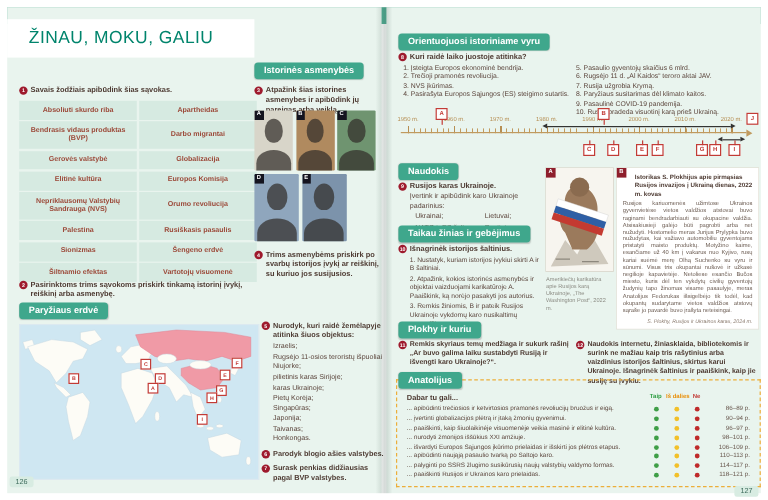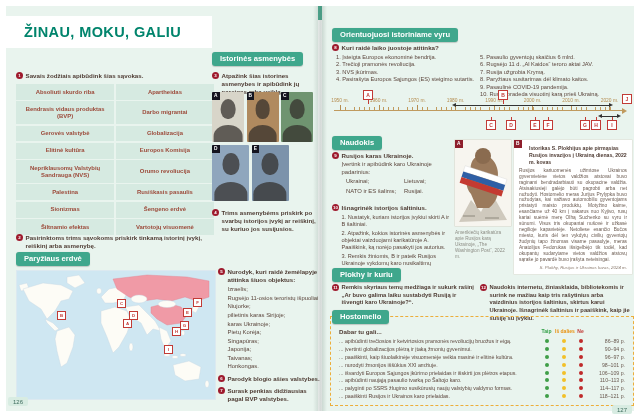--- a/index.html
+++ b/index.html
@@ -7,21 +7,21 @@
   .topband{position:absolute;left:6px;top:6px;width:628px;height:14px;background:#4fae94;}
   .tape{position:absolute;right:2px;top:2px;width:306px;height:10px;
     background-image:repeating-linear-gradient(to right,rgba(255,255,255,.75) 0 1px,transparent 1px 6.5px),
                      repeating-linear-gradient(to right,rgba(255,255,255,.95) 0 1.2px,transparent 1.2px 32.5px);
     background-size:100% 4px,100% 9px;background-position:bottom left,bottom left;background-repeat:no-repeat;}
   .page{position:absolute;top:6px;width:312px;height:405px;background:#e9f4ee;}
   .pleft{left:6px}.pright{left:322px}
   .spine{position:absolute;left:313px;top:6px;width:14px;height:405px;z-index:5;pointer-events:none;
     background:linear-gradient(to right,rgba(60,85,75,0) 0%,rgba(60,85,75,.16) 42%,rgba(60,85,75,.22) 55%,rgba(60,85,75,0) 100%);}
   .titlebox{position:absolute;left:0;top:10px;width:206px;height:32px;background:#fff;display:flex;align-items:center;}
-  .title{margin-left:18px;font-size:14.5px;font-weight:bold;color:#00846c;letter-spacing:.4px;}
+  .title{margin-left:18px;font-size:14.5px;font-weight:normal;color:#00846c;letter-spacing:.4px;}
   .pill{position:absolute;background:#3fa78c;color:#fff;font-weight:bold;font-size:7.6px;line-height:1;
     padding:3px 8px 3.5px;border-radius:3px;white-space:nowrap;box-shadow:0 .5px 1px rgba(0,0,0,.18);z-index:2;}
   .task{position:absolute;display:flex;gap:2.5px;font-size:6.2px;line-height:1.32;color:#4e3b33;}
   .b{font-weight:bold}
   .circ{flex:none;width:7px;height:7px;margin-top:.4px;background:#9e1a2d;color:#fff;border-radius:50%;
     font-size:4.4px;font-weight:bold;display:flex;align-items:center;justify-content:center;}
   .cgrid{position:absolute;display:grid;grid-template-columns:1fr 1fr;gap:1.6px;}
   .cell{background:#d6eae1;color:#9c4a3a;font-size:5.9px;font-weight:bold;line-height:1.15;display:flex;
     align-items:center;justify-content:center;text-align:center;padding:4.5px 3px;}
   .phrow{position:absolute;display:flex;gap:2.5px;}
@@ -275,20 +275,21 @@
       </div>
       <div style="margin-left:9.5px;font-size:5.9px;color:#5c463d;margin-top:1px">Įvertink ir apibūdink karo Ukrainoje padarinius:</div>
       <div style="margin-left:14px;margin-top:1.5px;display:grid;grid-template-columns:58px auto;row-gap:2px;font-size:5.9px;color:#5c463d">
         <span>Ukrainai;</span>
         <span>Lietuvai;</span>
         <span>NATO ir ES šalims;</span>
         <span>Rusijai.</span>
       </div>
     </div>
 
+    <div class="pill" style="left:10px;top:182px">Taikau žinias ir gebėjimus</div>
     <div class="task" style="left:10px;top:198px;width:122px;display:block">
       <div class="flexrow">
         <span class="circ">10</span>
         <span class="b">Išnagrinėk istorijos šaltinius.</span>
       </div>
       <div style="margin-left:9.5px;margin-top:1.5px;font-size:5.6px;line-height:1.3;color:#5c463d">
         <div>1. Nustatyk, kuriam istorijos įvykiui skirti A ir B šaltiniai.</div>
         <div style="margin-top:1.5px">2. Atpažink, kokios istorinės asmenybės ir objektai vaizduojami karikatūroje A. Paaiškink, ką norėjo pasakyti jos autorius.</div>
         <div style="margin-top:1.5px">3. Remkis žiniomis, B ir pateik Rusijos Ukrainoje vykdomų karo nusikaltimų pavyzdžių.</div>
       </div>
@@ -321,21 +322,21 @@
     <div class="pill" style="left:10px;top:262px">Plokhy ir kuriu</div>
     <div class="task" style="left:10px;top:278px;width:142px">
       <span class="circ">11</span>
       <span style="font-size:5.8px;color:#4e3b33" class="b">Remkis skyriaus temų medžiaga ir sukurk rašinį „Ar buvo galima laiku sustabdyti Rusiją ir išvengti karo Ukrainoje?“.</span>
     </div>
     <div class="task" style="left:158px;top:278px;width:152px">
       <span class="circ">12</span>
       <span style="font-size:5.8px;color:#4e3b33" class="b">Naudokis internetu, žiniasklaida, bibliotekomis ir surink ne mažiau kaip tris rašytinius arba vaizdinius istorijos šaltinius, skirtus karui Ukrainoje. Išnagrinėk šaltinius ir paaiškink, kaip jie susiję su įvykiu.</span>
     </div>
 
-    <div class="pill" style="left:10px;top:304px">Hostomelio</div>
+    <div class="pill" style="left:10px;top:304px">Anatolijus</div>
     <div class="chk" style="left:8px;top:310px;width:302px;height:88px">
       <div class="chkin">
         <div class="chkhead">
           <span class="chkheadtxt">Dabar tu gali...</span>
           <span class="hcol hc1">Taip</span>
           <span class="hcol hc2">Iš dalies</span>
           <span class="hcol hc3">Ne</span>
           <span class="pgs"></span>
         </div>
         <div class="chkrow">

